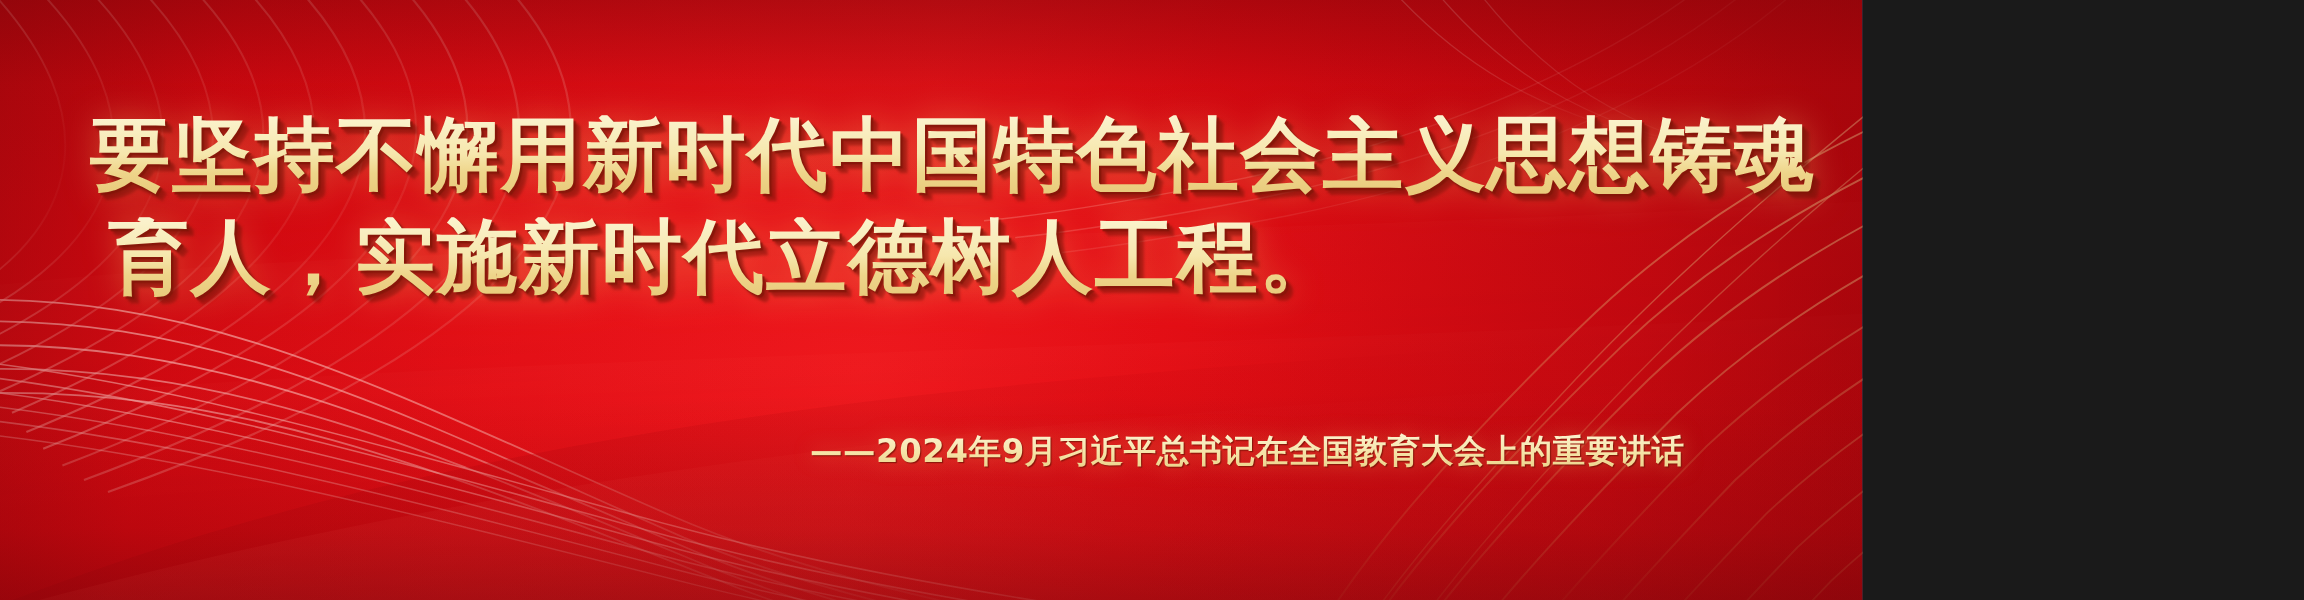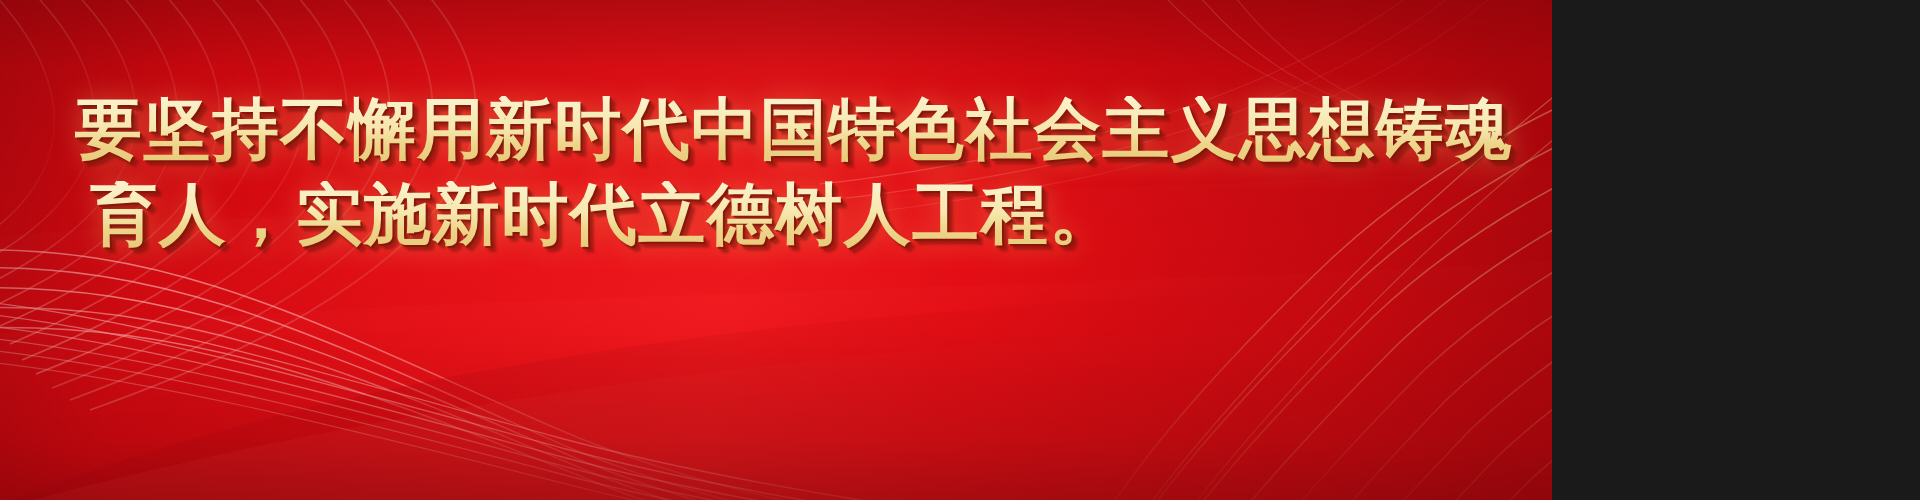--- a/index.html
+++ b/index.html
@@ -227,15 +227,16 @@
   <div class="bg-sheen"></div>
   <div class="bg-topdark"></div>
 
   <div class="content">
 
     <div class="headline">
       <span class="hl-line hl-line-1">要坚持不懈用新时代中国特色社会主义思想铸魂</span>
       <span class="hl-line hl-line-2">育人，实施新时代立德树人工程。</span>
     </div>
 
+    <div class="attribution">——2024年9月习近平总书记在全国教育大会上的重要讲话</div>
 
   </div>
 </div>
 
 </body></html>

